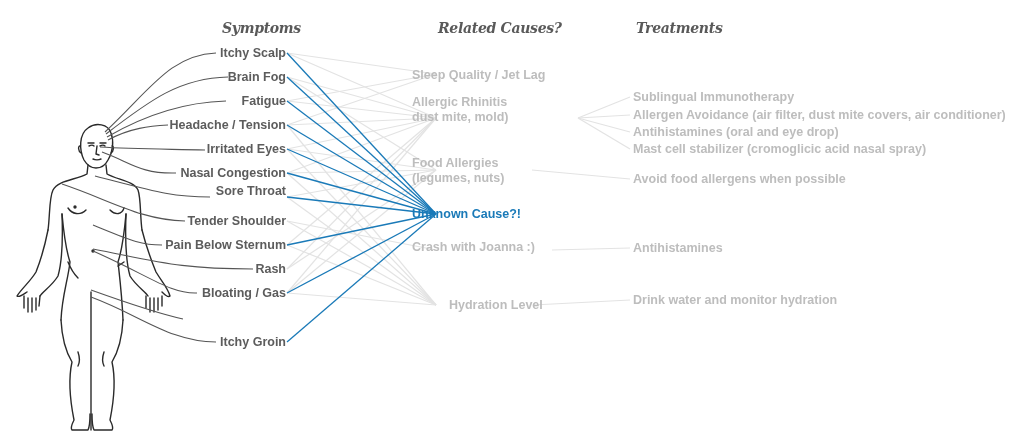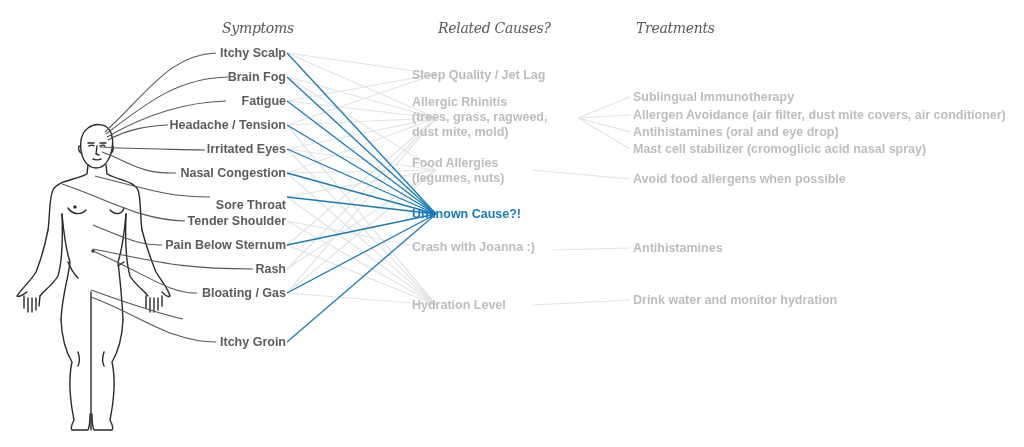--- a/index.html
+++ b/index.html
@@ -1,18 +1,18 @@
 <!DOCTYPE html>
 <html><head>
 <meta charset="utf-8">
 <style>
   html, body { margin: 0; padding: 0; background: #ffffff; }
   body { width: 1024px; height: 447px; position: relative; overflow: hidden; font-family: "Liberation Sans", sans-serif; }
   #canvas { position: absolute; left: 0; top: 0; }
-  .heading { position: absolute; top: 20px; font-family: "DejaVu Serif", serif; font-style: italic; font-weight: normal; font-size: 14px; color: #595959; letter-spacing: -0.3px; }
+  .heading { position: absolute; top: 20px; font-family: "DejaVu Serif", serif; font-style: italic; font-weight: bold; font-size: 14px; color: #595959; letter-spacing: -0.3px; }
   .sym { position: absolute; right: 738px; font-weight: bold; font-size: 12.5px; color: #5c5c5c; white-space: nowrap; line-height: 14px; }
   .cause { position: absolute; left: 412px; font-weight: bold; font-size: 12.5px; color: #bdbdbd; line-height: 15px; white-space: nowrap; }
   .cause.hl { color: #1a7ab8; }
   .treat { position: absolute; left: 633px; font-weight: bold; font-size: 12.5px; color: #bdbdbd; white-space: nowrap; line-height: 14px; }
   .cline { display: block; }
 </style>
 </head>
 <body>
 
 <svg id="canvas" width="1024" height="447" viewBox="0 0 1024 447" xmlns="http://www.w3.org/2000/svg">
@@ -121,47 +121,46 @@
 <div class="heading" style="left:438px">Related Causes?</div>
 <div class="heading" style="left:636px">Treatments</div>
 
 <div id="symptoms">
     <div class="sym" style="top: 46px; padding-left: 8px;">Itchy Scalp</div>
     <div class="sym" style="top: 70px;">Brain Fog</div>
     <div class="sym" style="top: 94px;">Fatigue</div>
     <div class="sym" style="top: 118px; margin-left: 8px;">Headache / Tension</div>
     <div class="sym" style="top: 142px;">Irritated Eyes</div>
     <div class="sym" style="top: 166px;">Nasal Congestion</div>
-    <div class="sym" style="top: 198px;">Sore Throat</div>
+    <div class="sym" style="top: 184px;">Sore Throat</div>
     <div class="sym" style="top: 214px;">Tender Shoulder</div>
     <div class="sym" style="top: 238px;">Pain Below Sternum</div>
     <div class="sym" style="top: 262px;">Rash</div>
     <div class="sym" style="top: 286px;">Bloating / Gas</div>
     <div class="sym" style="top: 335px;">Itchy Groin</div>
   </div>
 <div id="causes">
     <div class="cause" style="top: 68px;">
       <span class="cline">Sleep Quality / Jet Lag</span>
     </div>
     <div class="cause" style="top: 95px;">
       <span class="cline">Allergic Rhinitis</span>
-      <span class="cline">(trees, grass, ragweed,</span>
       <span class="cline">dust mite, mold)</span>
     </div>
     <div class="cause" style="top: 156px;">
       <span class="cline">Food Allergies</span>
       <span class="cline">(legumes, nuts)</span>
     </div>
     <div class="cause hl" style="top: 207px;">
       <span class="cline">Unknown Cause?!</span>
     </div>
     <div class="cause" style="top: 240px;">
       <span class="cline">Crash with Joanna :)</span>
     </div>
-    <div class="cause" style="top: 298px;">
+    <div class="cause" style="top: 298px; margin-left: 37px;">
       <span class="cline">Hydration Level</span>
     </div>
   </div>
 <div id="treatments">
     <div class="treat" style="top: 90px;">Sublingual Immunotherapy</div>
     <div class="treat" style="top: 108px;">Allergen Avoidance (air filter, dust mite covers, air conditioner)</div>
     <div class="treat" style="top: 125px;">Antihistamines (oral and eye drop)</div>
     <div class="treat" style="top: 142px;">Mast cell stabilizer (cromoglicic acid nasal spray)</div>
     <div class="treat" style="top: 172px; text-align: center;">Avoid food allergens when possible</div>
     <div class="treat" style="top: 241px;">Antihistamines</div>

